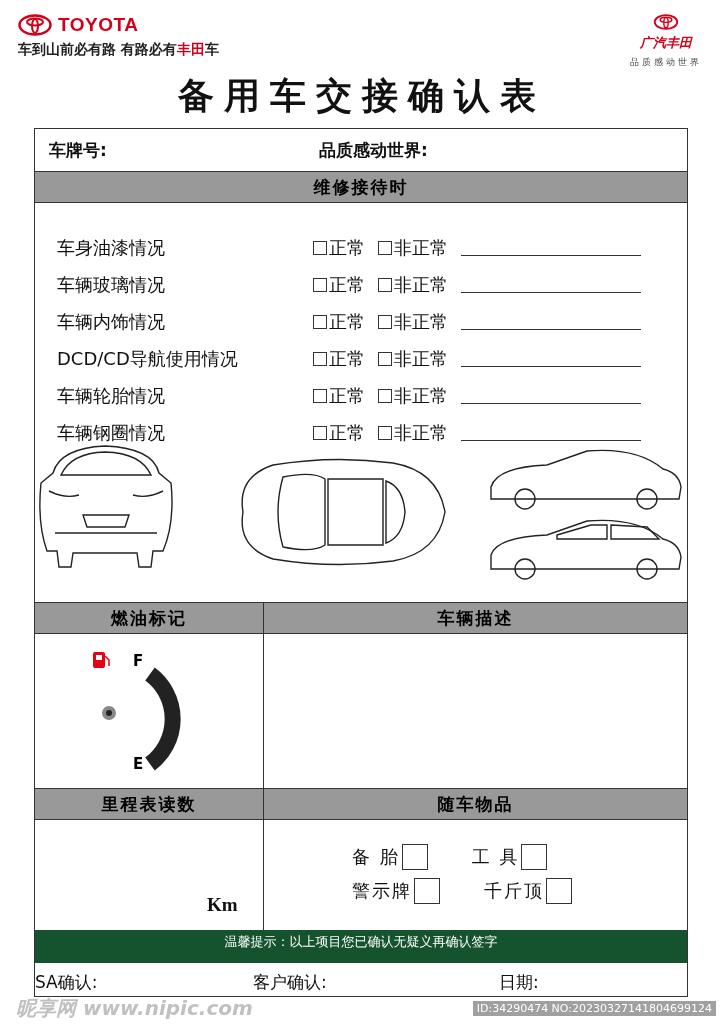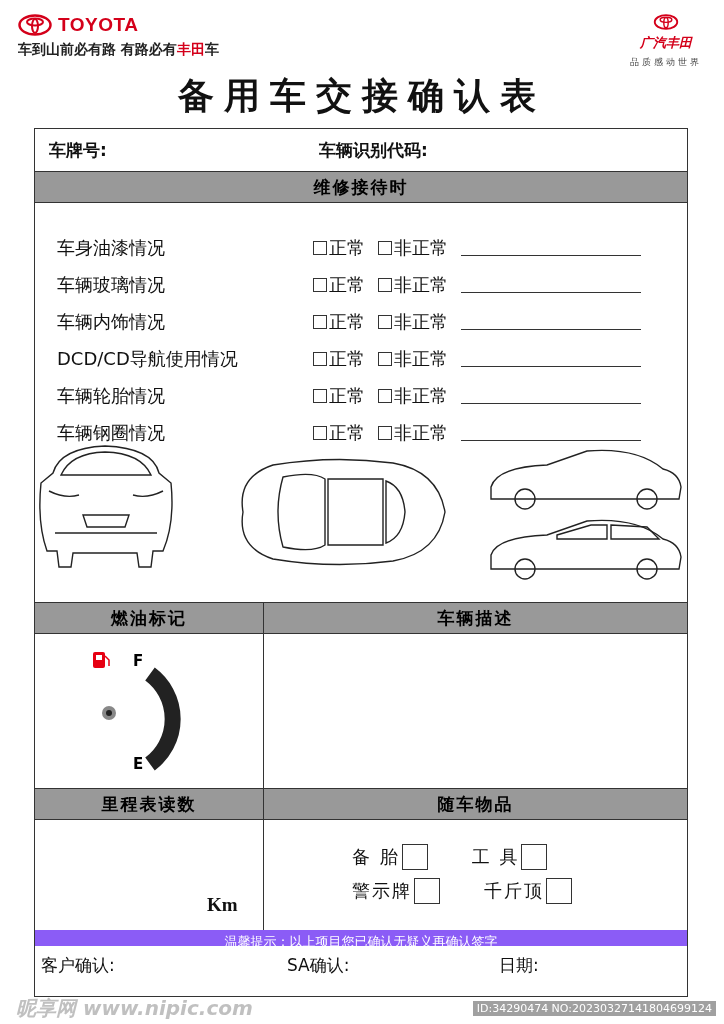--- a/index.html
+++ b/index.html
@@ -30,21 +30,21 @@
   .split .right { flex: 1; }
   .fuel-area { height: 155px; display: flex; border-bottom: 1.5px solid #333; }
   .desc-lines { padding-top: 45px; }
   .desc-line { margin: 0 30px 39px 28px; border-bottom: 1.2px solid #333; }
   .items-area { height: 110px; display: flex; border-bottom: none; }
   .items-grid { padding: 20px 0 12px 88px; }
   .item-row { display: flex; align-items: center; height: 34px; font-size: 18px; }
   .item-label { letter-spacing: 2px; }
   .big-box { width: 26px; height: 26px; border: 1.3px solid #333; margin-left: 2px; margin-right: 44px; }
   .km { position: absolute; font-family: "Liberation Serif", serif; font-size: 19px; font-weight: bold; }
-  .warn { background: #8b5cf6; color: #fff; height: 16px; line-height: 24px; text-align: center; font-size: 13px; }
+  .warn { background: #14532d; color: #fff; height: 33px; line-height: 24px; text-align: center; font-size: 13px; }
   .sign-row { height: 38px; display: flex; align-items: center; font-size: 17px; }
   .watermark { position: absolute; left: 0; bottom: 0; width: 724px; height: 28px; }
   .wm-id { position: absolute; right: 8px; bottom: 8px; font-size: 11px; color: #fff; background: rgba(120,120,120,0.7); padding: 1px 4px; }
   .wm-logo { position: absolute; left: 16px; bottom: 2px; font-size: 20px; font-weight: bold; color: rgba(150,150,150,0.6); font-style: italic; }
 </style>
 </head>
 <body>
 
 <div class="logo-left">
   <div class="toyota-row">
@@ -68,21 +68,21 @@
     <span class="gac-word">广汽丰田</span>
   </div>
   <div class="gac-slogan">品质感动世界</div>
 </div>
 
 <div class="title">备用车交接确认表</div>
 
 <div class="form">
   <div class="row-plate">
     <span class="plate-label">车牌号:</span>
-    <span>车辆识别代码:</span>
+    <span>品质感动世界:</span>
   </div>
   <div class="bar">维修接待时</div>
 
   <div class="checks">
     <div id="check-rows">
         <div class="check-row">
           <span class="check-label">车身油漆情况</span>
           <span class="opt">
             <span class="box"></span>
             <span>正常</span>
@@ -228,22 +228,22 @@
         <span class="item-label">警示牌</span>
         <span class="big-box"></span>
         <span class="item-label">千斤顶</span>
         <span class="big-box"></span>
       </div>
     </div>
   </div>
 
   <div class="warn">温馨提示：以上项目您已确认无疑义再确认签字</div>
   <div class="sign-row">
+    <span style="width:212px;">SA确认:</span>
     <span style="margin-left:6px;width:246px;">客户确认:</span>
-    <span style="width:212px;">SA确认:</span>
     <span>日期:</span>
   </div>
 </div>
 
 <div class="watermark">
   <span class="wm-logo">昵享网 www.nipic.com</span>
   <span class="wm-id">ID:34290474 NO:20230327141804699124</span>
 </div>
 
 </body></html>

